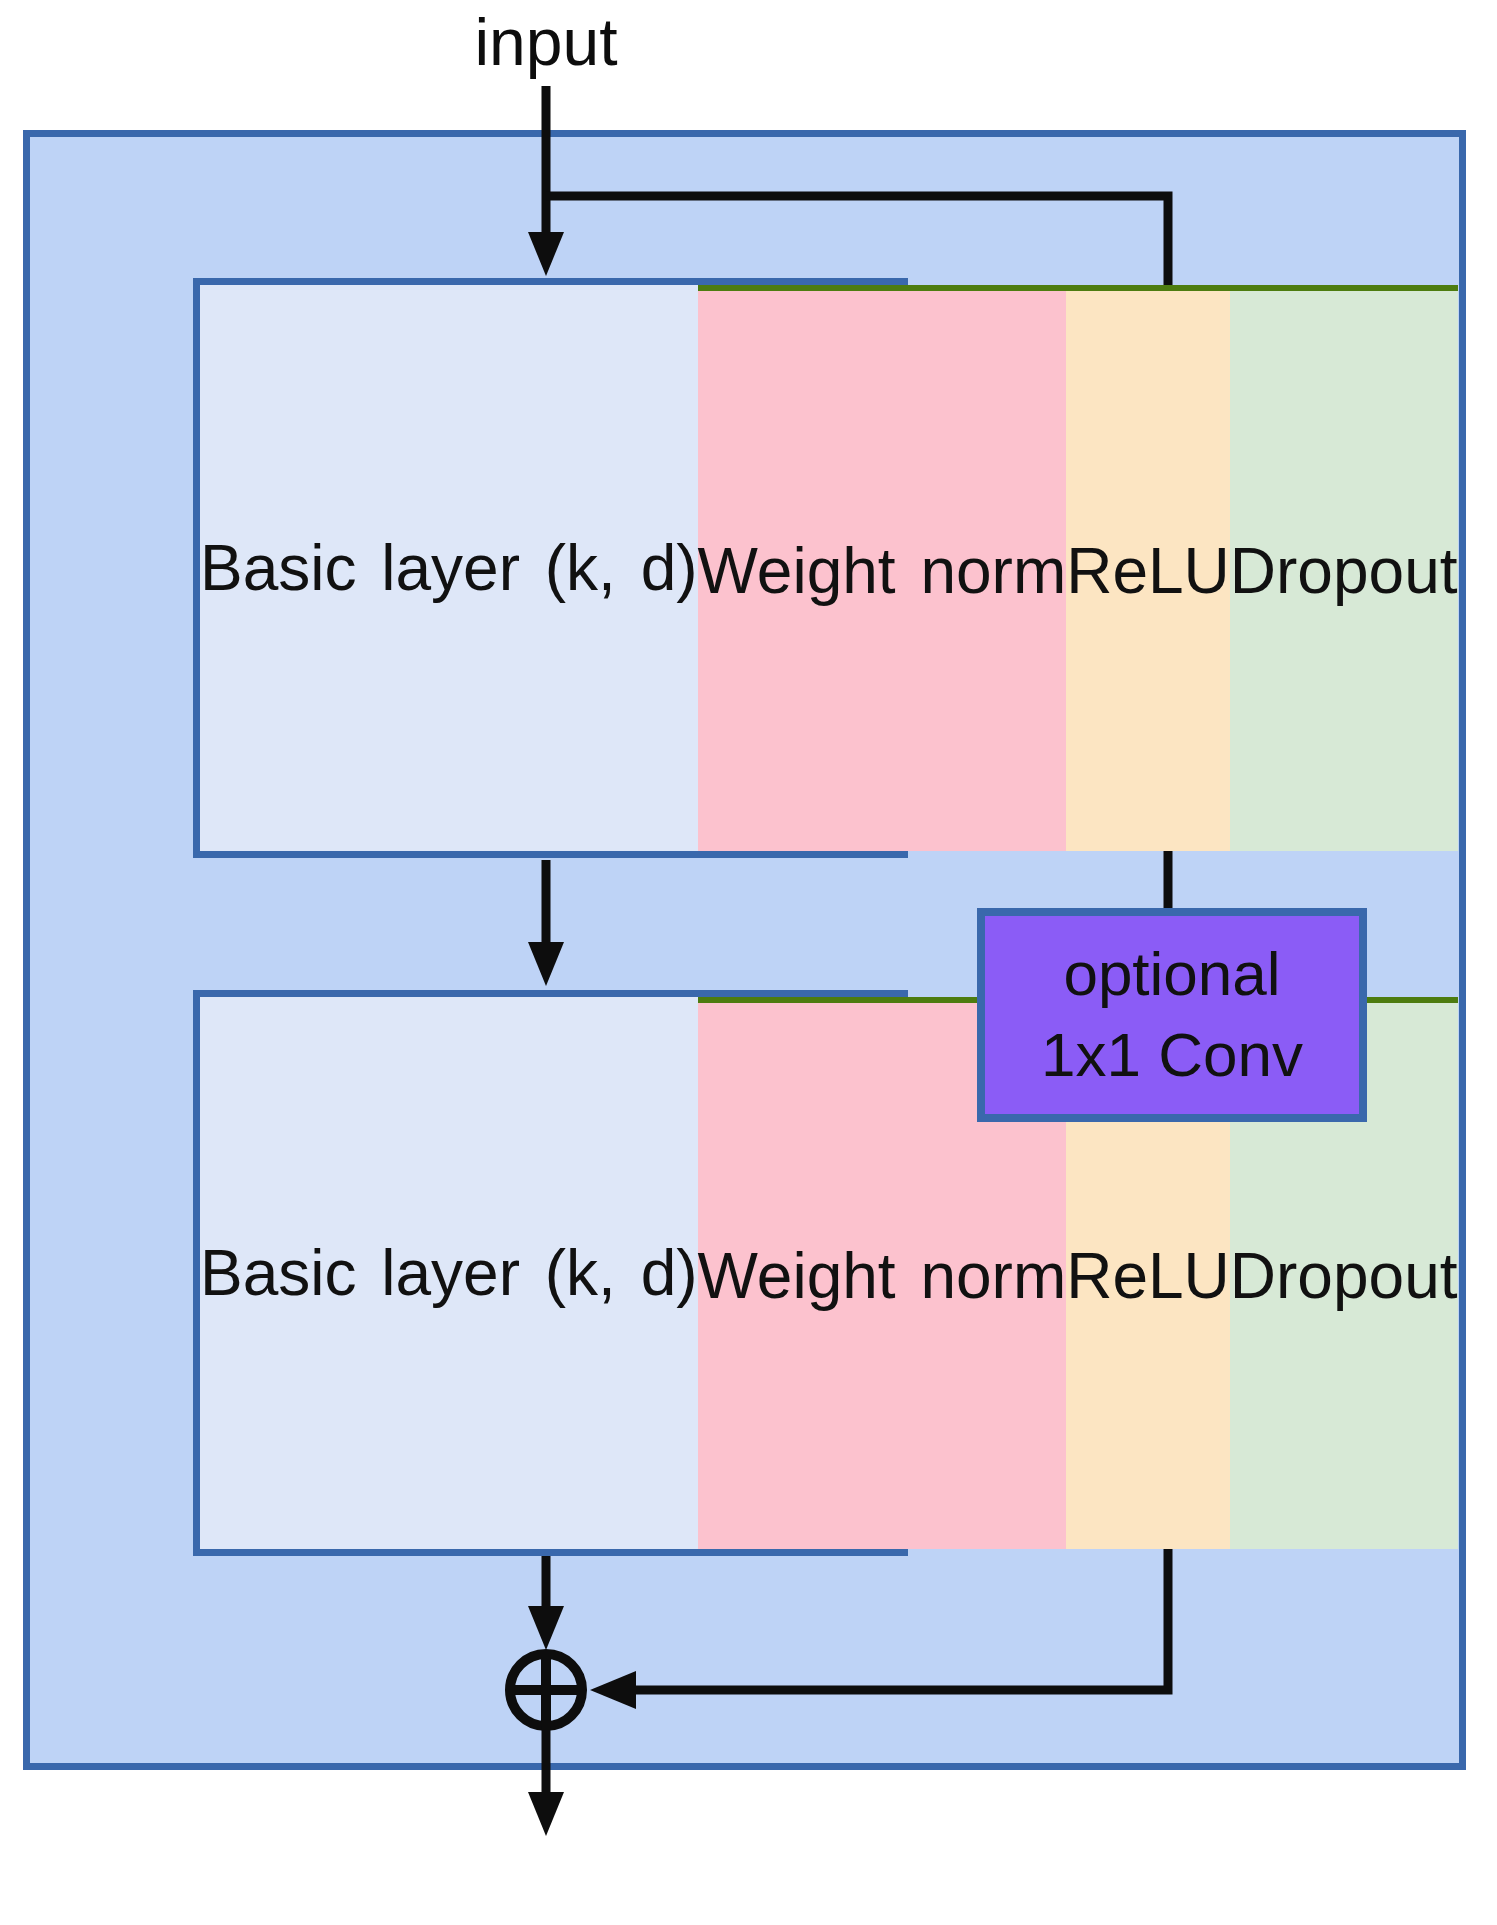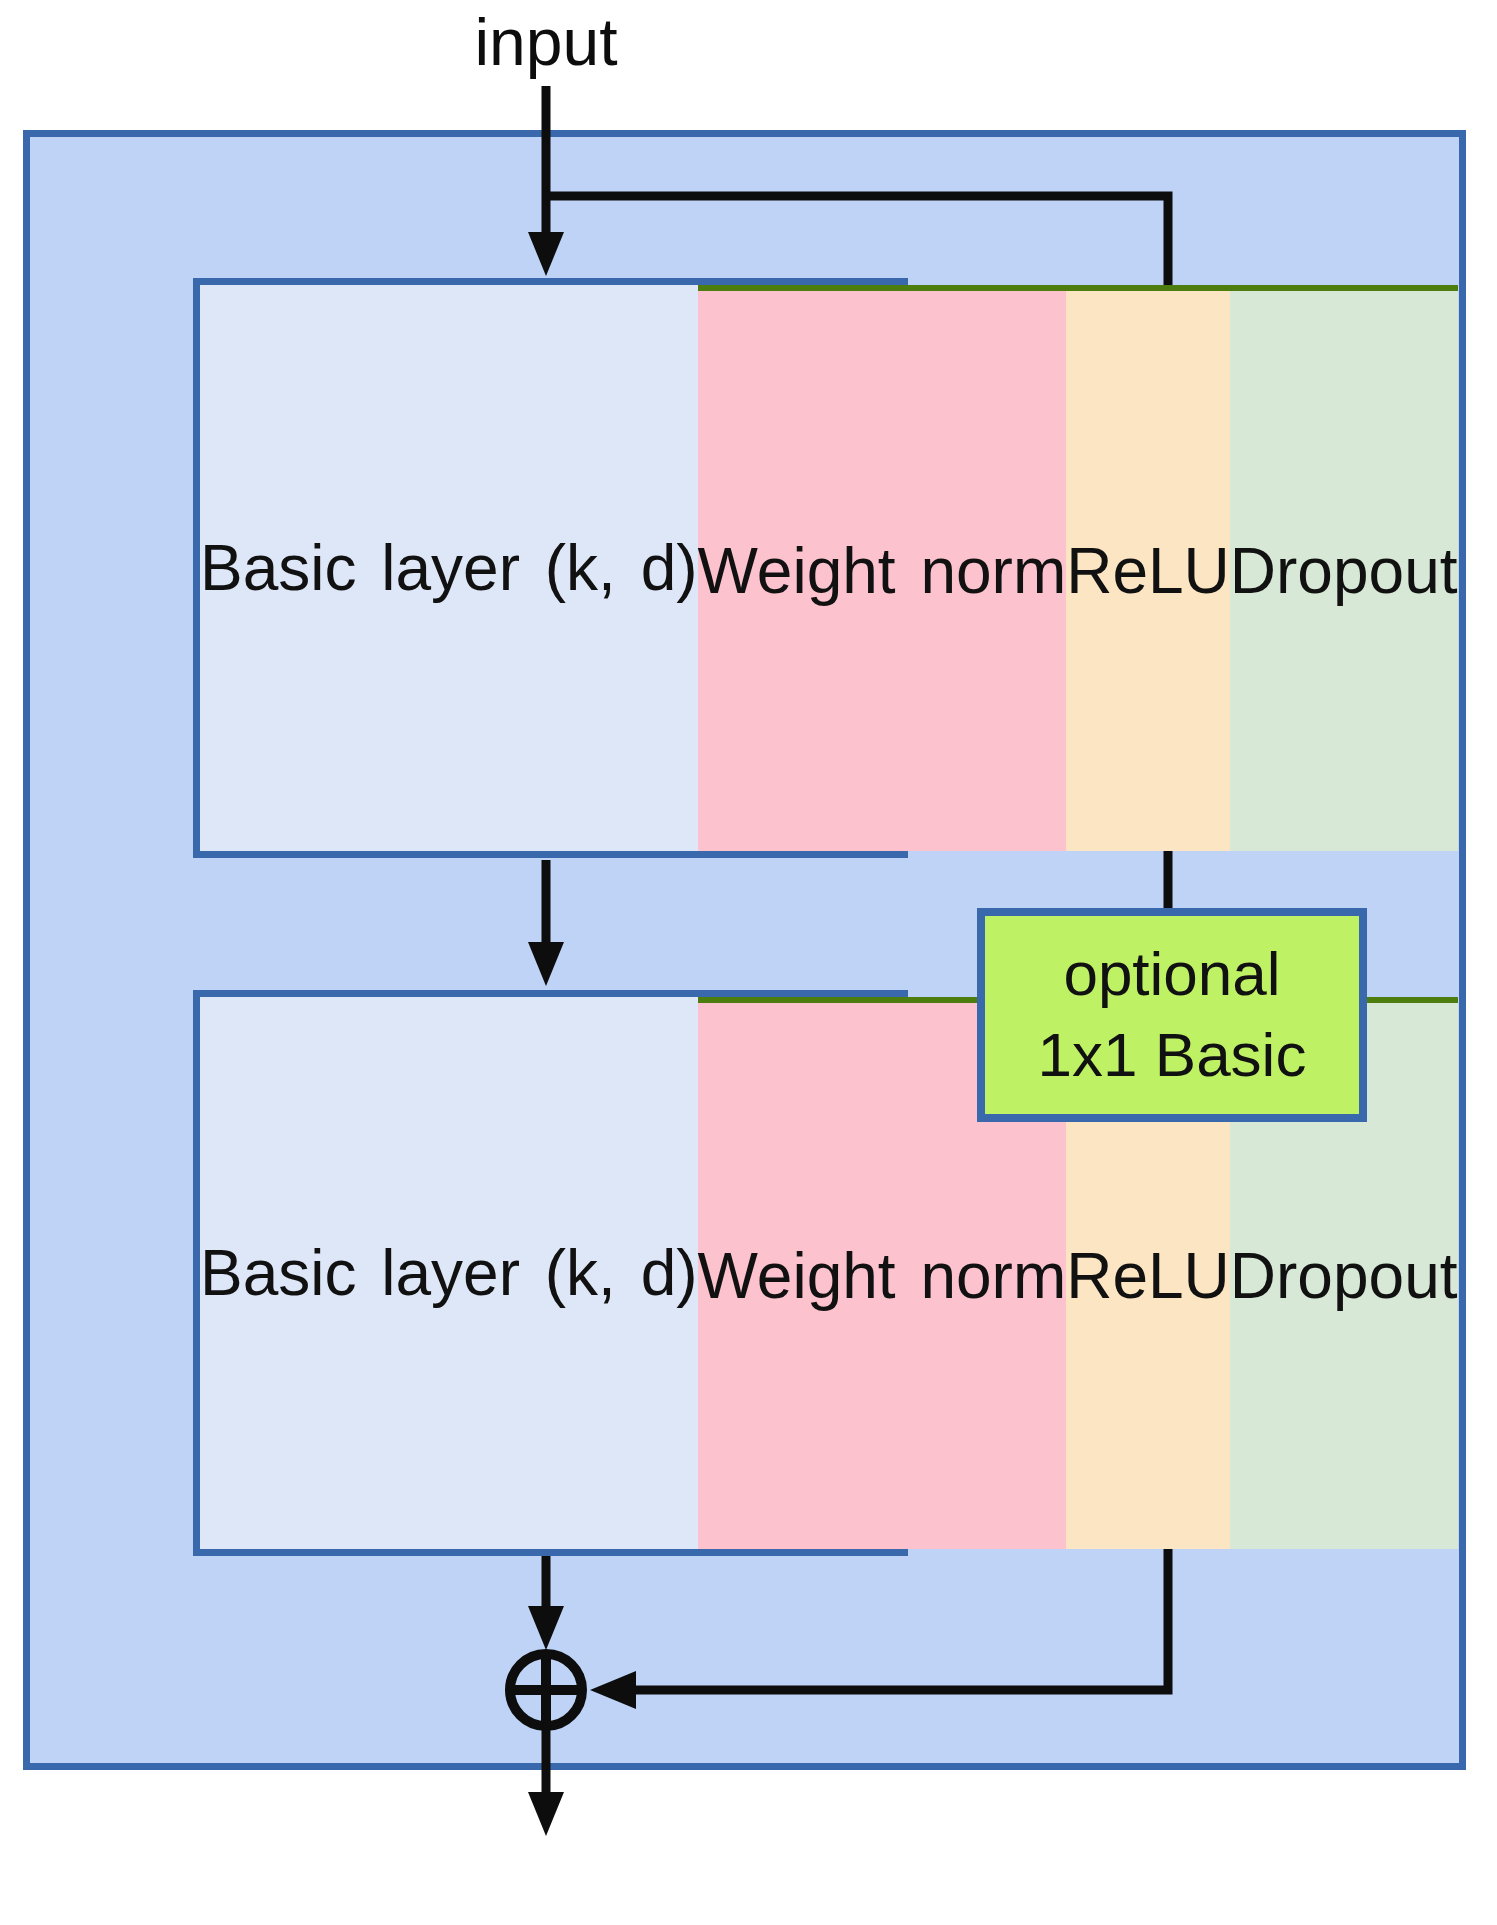--- a/index.html
+++ b/index.html
@@ -87,19 +87,19 @@
     <div class="row" style="background: rgb(215, 233, 214);">Dropout</div>
   </div>
 
   <div class="stack stack2">
     <div class="row" style="background: rgb(222, 231, 248);">Basic layer (k, d)</div>
     <div class="row" style="background: rgb(252, 194, 206);">Weight norm</div>
     <div class="row" style="background: rgb(252, 229, 194);">ReLU</div>
     <div class="row" style="background: rgb(215, 233, 214);">Dropout</div>
   </div>
 
-  <div class="optional" style="background: #bef264;">
+  <div class="optional" style="background: #8b5cf6;">
     <div>optional</div>
-    <div>1x1 Basic</div>
+    <div>1x1 Conv</div>
   </div>
 
 
 </div>
 
 </body></html>

